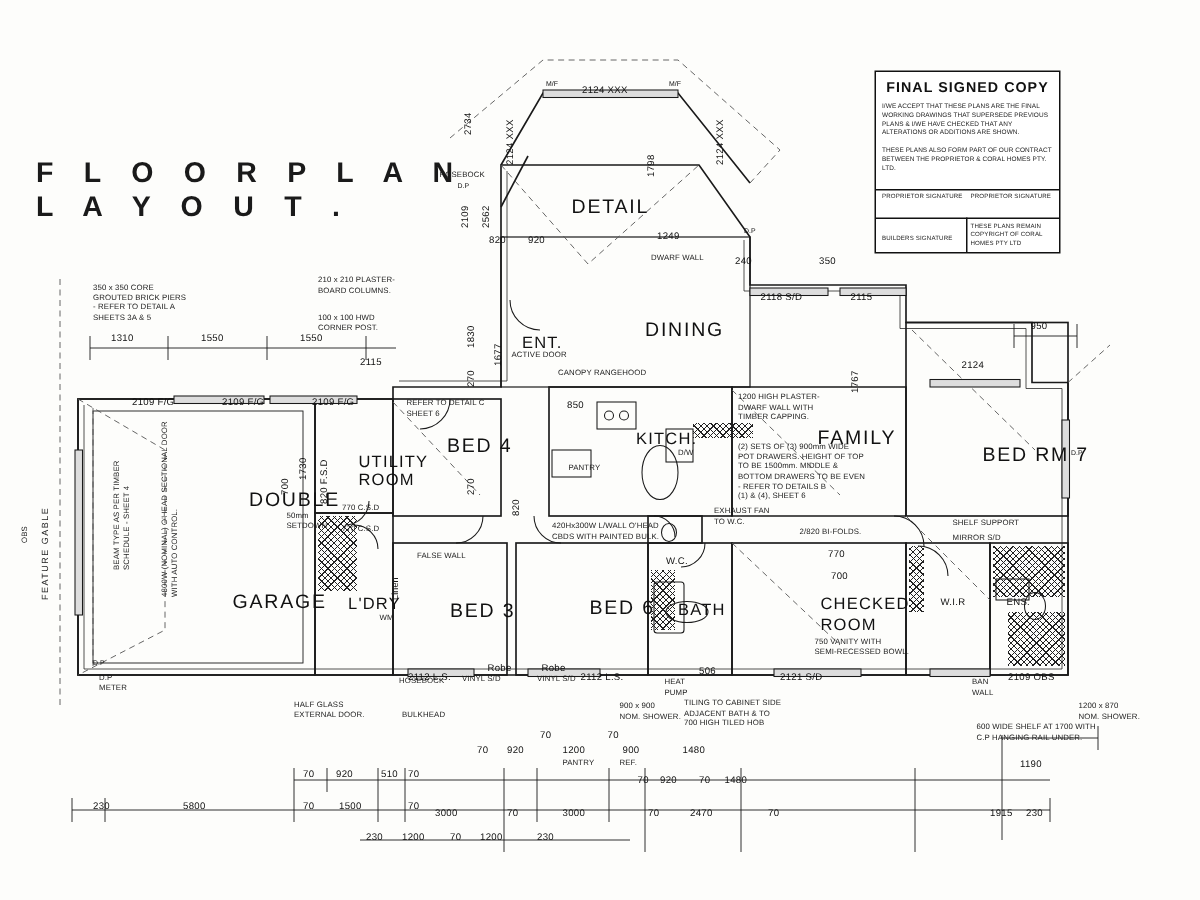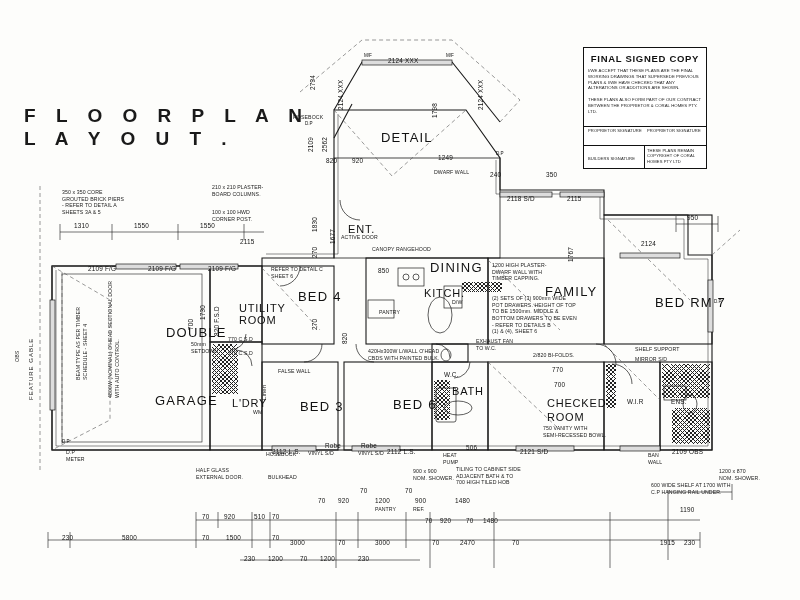--- a/index.html
+++ b/index.html
@@ -185,34 +185,34 @@
     <g stroke="#1a1a1a" stroke-width="0.6">
       <line x1="676" y1="224" x2="718" y2="224"></line>
       <line x1="676" y1="216" x2="676" y2="232"></line>
       <line x1="718" y1="216" x2="718" y2="232"></line>
       <line x1="668" y1="492" x2="732" y2="492"></line>
       <line x1="732" y1="484" x2="732" y2="500"></line>
     </g>
   </svg>
 
   <div class="lbl room" style="left:381px;top:131px;">DETAIL</div>
-  <div class="lbl room" style="left:430px;top:213px;margin-top:48px;">DINING</div>
+  <div class="lbl room" style="left:430px;top:213px;">DINING</div>
   <div class="lbl room-sm" style="left:348px;top:224px;">ENT.</div>
   <div class="lbl room-sm" style="left:424px;top:288px;">KITCH.</div>
   <div class="lbl room" style="left:545px;top:285px;">FAMILY</div>
   <div class="lbl room" style="left:655px;top:296px;">BED RM 7</div>
   <div class="lbl room" style="left:298px;top:290px;">BED 4</div>
   <div class="lbl room" style="left:300px;top:400px;">BED 3</div>
   <div class="lbl room" style="left:393px;top:398px;">BED 6</div>
   <div class="lbl room" style="left:166px;top:326px;">DOUBLE</div>
   <div class="lbl room" style="left:155px;top:394px;">GARAGE</div>
   <div class="lbl room-sm" style="left:239px;top:303px;">UTILITY</div>
   <div class="lbl room-sm" style="left:239px;top:315px;">ROOM</div>
   <div class="lbl room-sm" style="left:232px;top:398px;">L'DRY</div>
-  <div class="lbl room-sm" style="left:452px;top:386px;text-align:right;">BATH</div>
+  <div class="lbl room-sm" style="left:452px;top:402px;text-align:right;">BATH</div>
   <div class="lbl dim" style="left:444px;top:372px;">W.C.</div>
   <div class="lbl room-sm" style="left:547px;top:398px;">CHECKED</div>
   <div class="lbl room-sm" style="left:547px;top:412px;">ROOM</div>
   <div class="lbl dim" style="left:627px;top:399px;">W.I.R</div>
   <div class="lbl dim" style="left:671px;top:399px;">ENS.</div>
 
   <div class="lbl note" style="left:62px;top:189px;white-space:pre;">350 x 350 CORE
 GROUTED BRICK PIERS
 - REFER TO DETAIL A
 SHEETS 3A &amp; 5</div>

